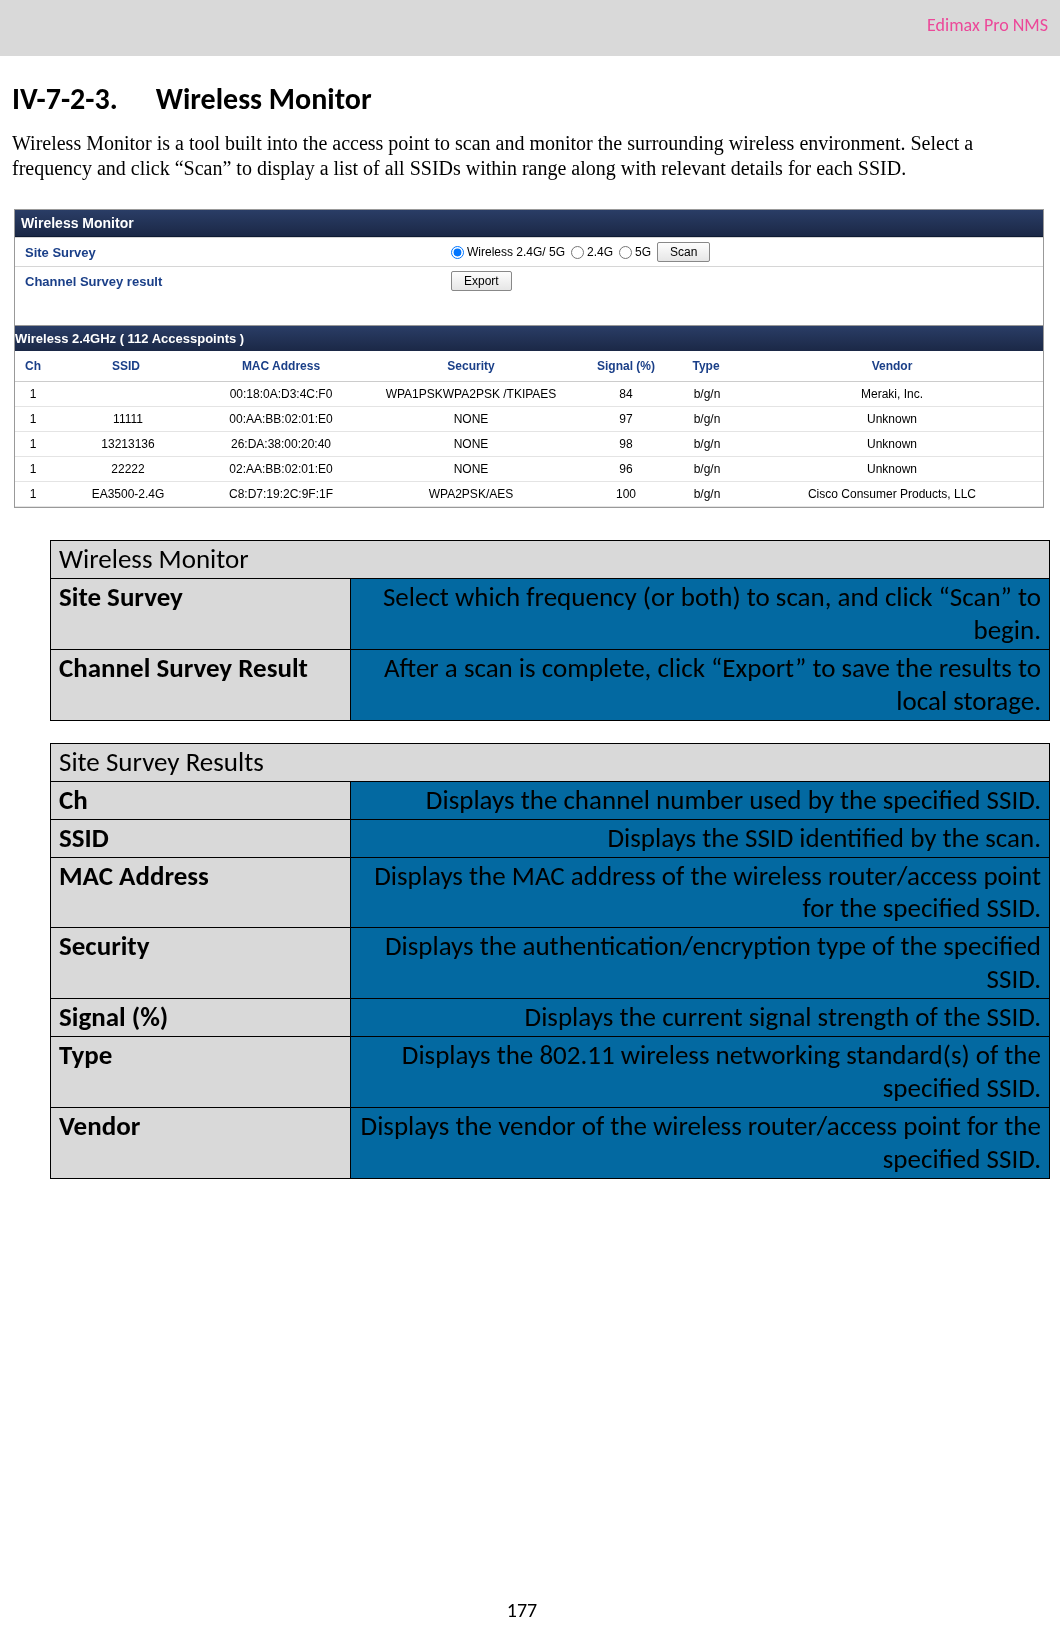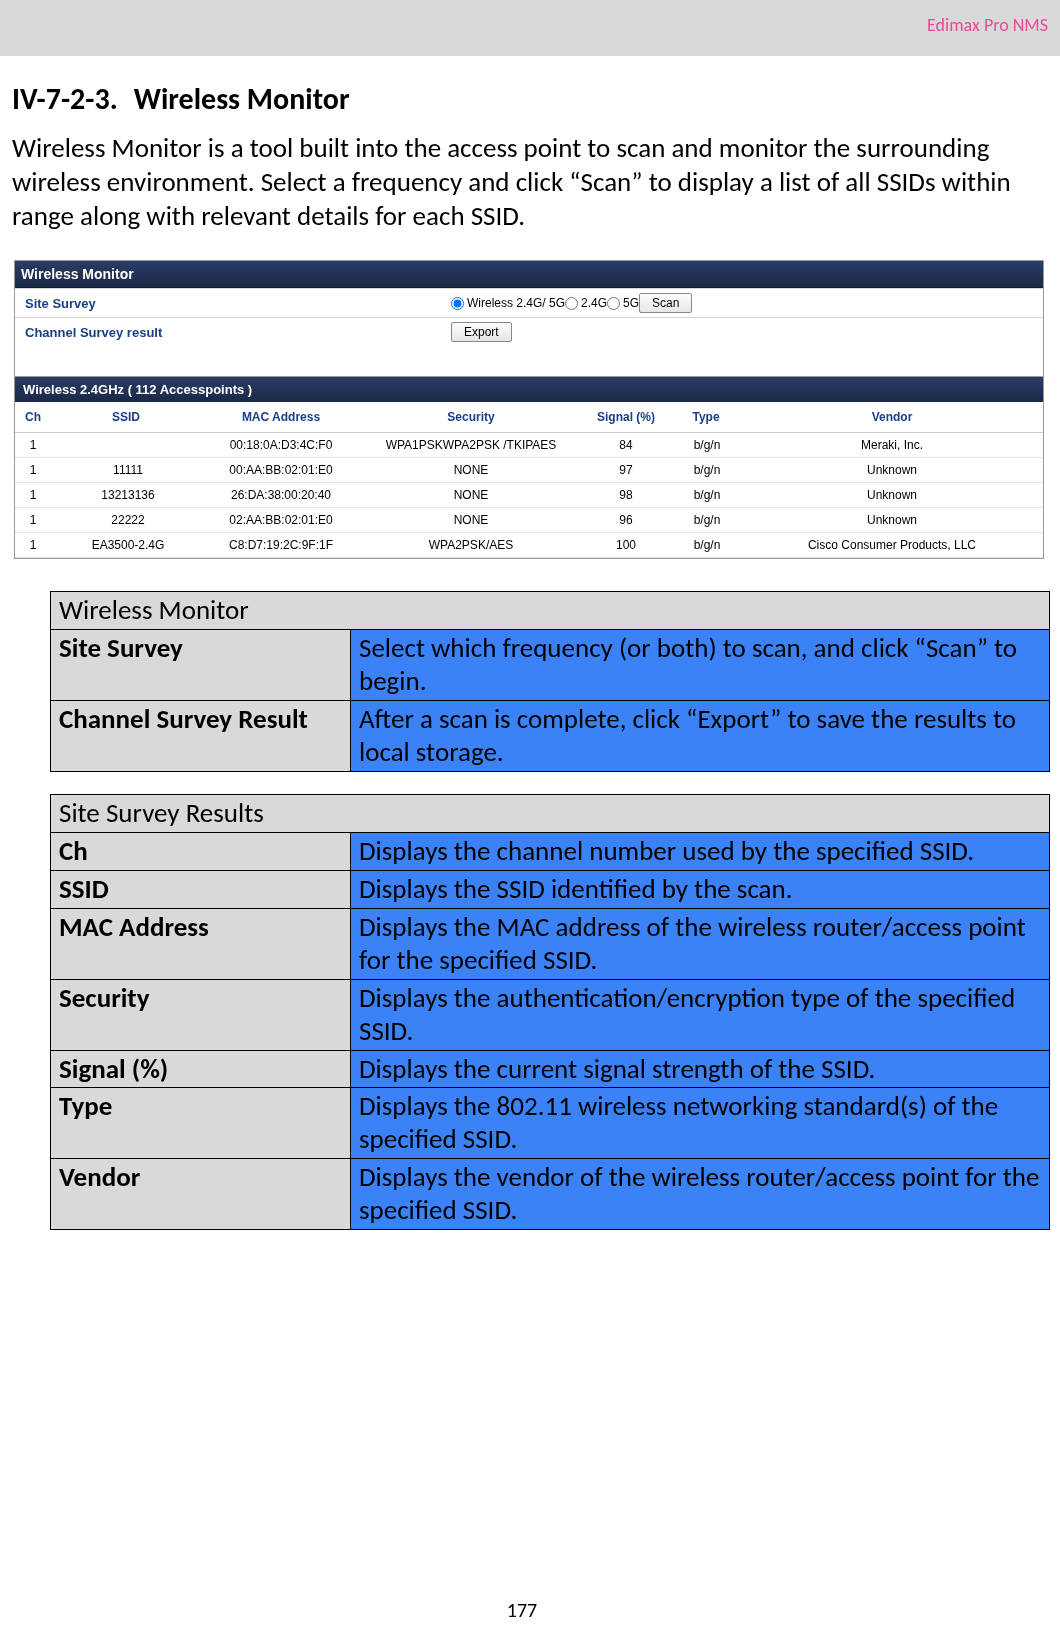--- a/index.html
+++ b/index.html
@@ -14,22 +14,22 @@
   }
   .top-gray-bar { width: 100%; height: 56px; background: #d9d9d9; }
   .header-label {
     position: absolute;
     top: 14px; right: 12px;
     font-size: 18px;
     color: #ec4899;
   }
   .page { padding: 6px 12px 0 12px; }
   h2.section-title { font-size: 30px; font-weight: bold; margin: 18px 0 14px 0; }
-  h2.section-title .secnum { margin-right: 16px; }
-  p.intro { font-size: 27px; line-height: 1.25; margin: 0 0 28px 0; }
+  h2.section-title .secnum { margin-right: 38px; }
+  p.intro { font-size: 20px; line-height: 1.25; margin: 0 0 28px 0; font-family: Liberation Serif, serif; }
 
   
   .app {
     border: 1px solid #999;
     width: 1030px;
     margin-left: 2px;
     font-family: Arial, sans-serif;
   }
   .app .panel-titlebar {
     background: linear-gradient(#2a3d66, #1b2846);
@@ -50,39 +50,40 @@
     width: 430px;
     padding: 6px 10px;
     color: #1a3f88;
     font-weight: bold;
   }
   .form-row .val-cell {
     flex: 1;
     padding: 4px 6px;
     display: flex;
     align-items: center;
+    gap: 6px;
   }
   .opt { display: inline-flex; align-items: center; gap: 3px; font-size: 12px; }
   input[type=radio] { margin: 0; }
   button.ui {
     font-size: 12px;
     padding: 2px 12px;
     background: linear-gradient(#fdfdfd,#e6e6e6);
     border: 1px solid #888;
     border-radius: 2px;
     cursor: pointer;
   }
   .form-bottom-pad { height: 30px; background: #fff; }
 
   .results-titlebar {
     background: linear-gradient(#2a3d66, #1b2846);
     color: #fff;
     font-weight: bold;
     font-size: 13px;
-    padding: 5px 8px;
+    padding: 5px 0;
     border-top: 1px solid #999;
   }
   table.results {
     width: 100%;
     border-collapse: collapse;
     font-size: 12px;
     table-layout: fixed;
   }
   table.results th {
     color: #1a3f88;
@@ -118,21 +119,21 @@
   table.desc .tbl-header {
     background: #d9d9d9;
     font-weight: normal;
     text-align: left;
   }
   table.desc td.keycell {
     background: #d9d9d9;
     font-weight: bold;
     width: 300px;
   }
-  table.desc td.valcell { background: #3b82f6; }
+  table.desc td.valcell { background: #0369a1; text-align: right; }
 
   .page-num {
     position: absolute;
     left: 0; right: 16px;
     bottom: 8px;
     text-align: center;
     font-size: 20px;
   }
 </style>
 </head>

